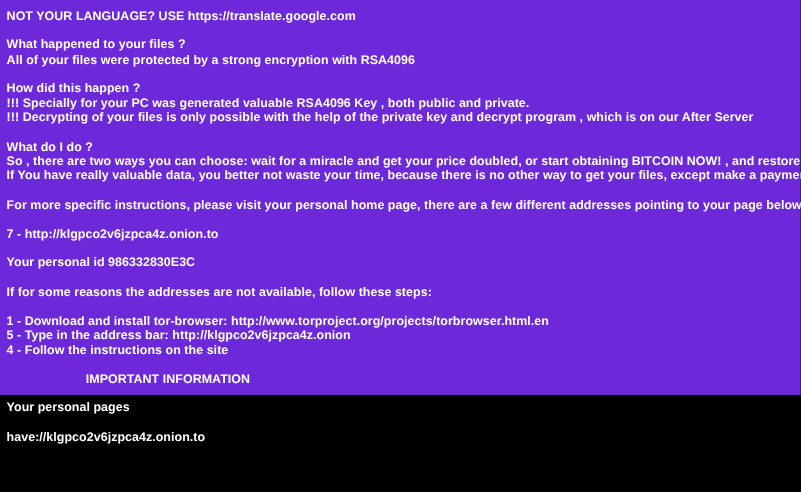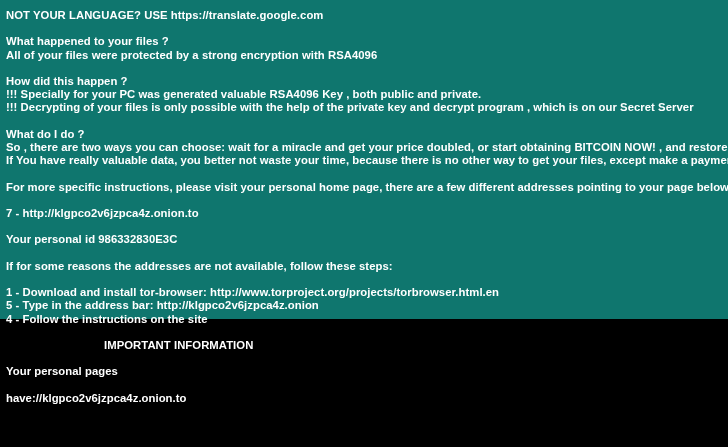--- a/index.html
+++ b/index.html
@@ -9,55 +9,55 @@
   }
   body {
     width: 728px;
     height: 447px;
     overflow: hidden;
     font-family: "Liberation Sans", sans-serif;
   }
   #page {
     position: relative;
     width: 728px;
-    height: 319px;
-    background: #0f766e;
+    height: 359px;
+    background: #6d28d9;
     color: #ffffff;
     padding: 9px 0 0 0;
     box-sizing: border-box;
   }
   .line {
     font-size: 11.3px;
     line-height: 13.2px;
     white-space: pre;
     padding-left: 6px;
     color: #ffffff;
     font-weight: bold;
     letter-spacing: 0.05px;
   }
   .blank {
     height: 13.2px;
   }
   .indent-info {
-    padding-left: 104px;
+    padding-left: 78px;
   }
 </style>
 </head>
 <body>
 
 <div id="page">
   <div id="lines-container">
       <div class="line">NOT YOUR LANGUAGE? USE https://translate.google.com</div>
       <div class="blank"></div>
       <div class="line">What happened to your files ?</div>
       <div class="line">All of your files were protected by a strong encryption with RSA4096</div>
       <div class="blank"></div>
       <div class="line">How did this happen ?</div>
       <div class="line">!!! Specially for your PC was generated valuable RSA4096 Key , both public and private.</div>
-      <div class="line">!!! Decrypting of your files is only possible with the help of the private key and decrypt program , which is on our Secret Server</div>
+      <div class="line">!!! Decrypting of your files is only possible with the help of the private key and decrypt program , which is on our After Server</div>
       <div class="blank"></div>
       <div class="line">What do I do ?</div>
       <div class="line">So , there are two ways you can choose: wait for a miracle and get your price doubled, or start obtaining BITCOIN NOW! , and restore your data easy way</div>
       <div class="line">If You have really valuable data, you better not waste your time, because there is no other way to get your files, except make a payment</div>
       <div class="blank"></div>
       <div class="line">For more specific instructions, please visit your personal home page, there are a few different addresses pointing to your page below:</div>
       <div class="blank"></div>
       <div class="line">7 - http://klgpco2v6jzpca4z.onion.to</div>
       <div class="blank"></div>
       <div class="line">Your personal id 986332830E3C</div>

